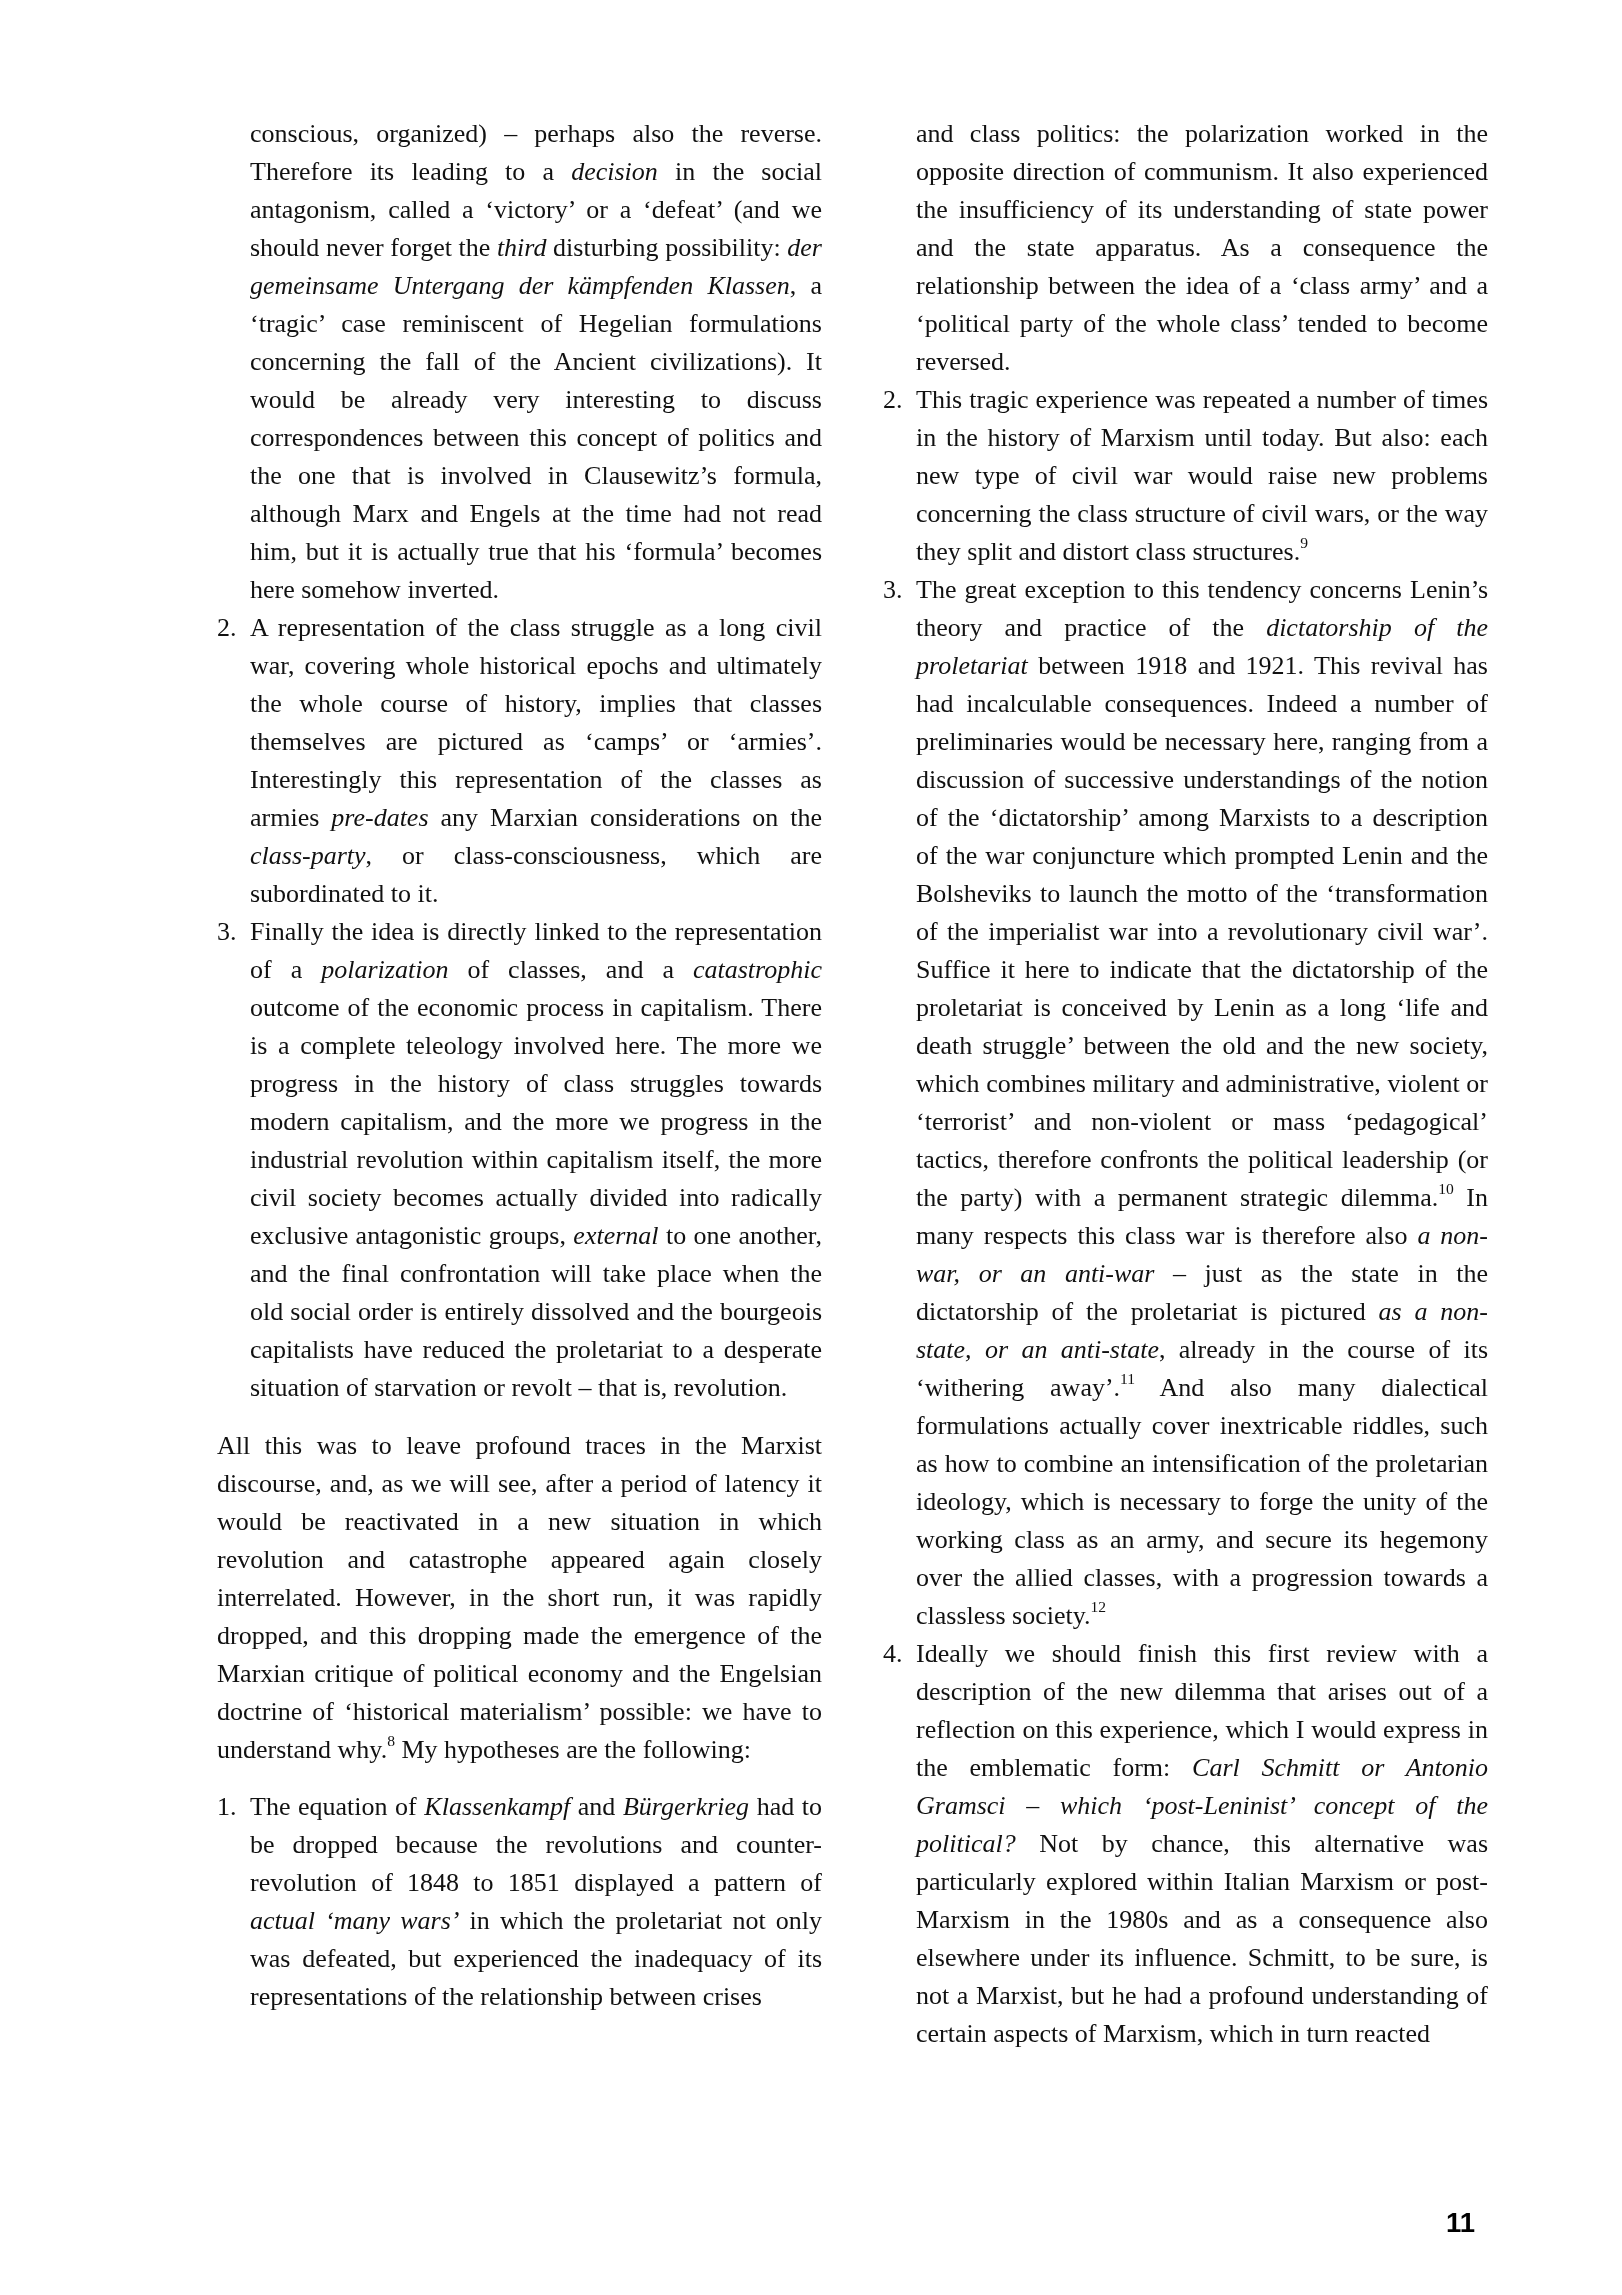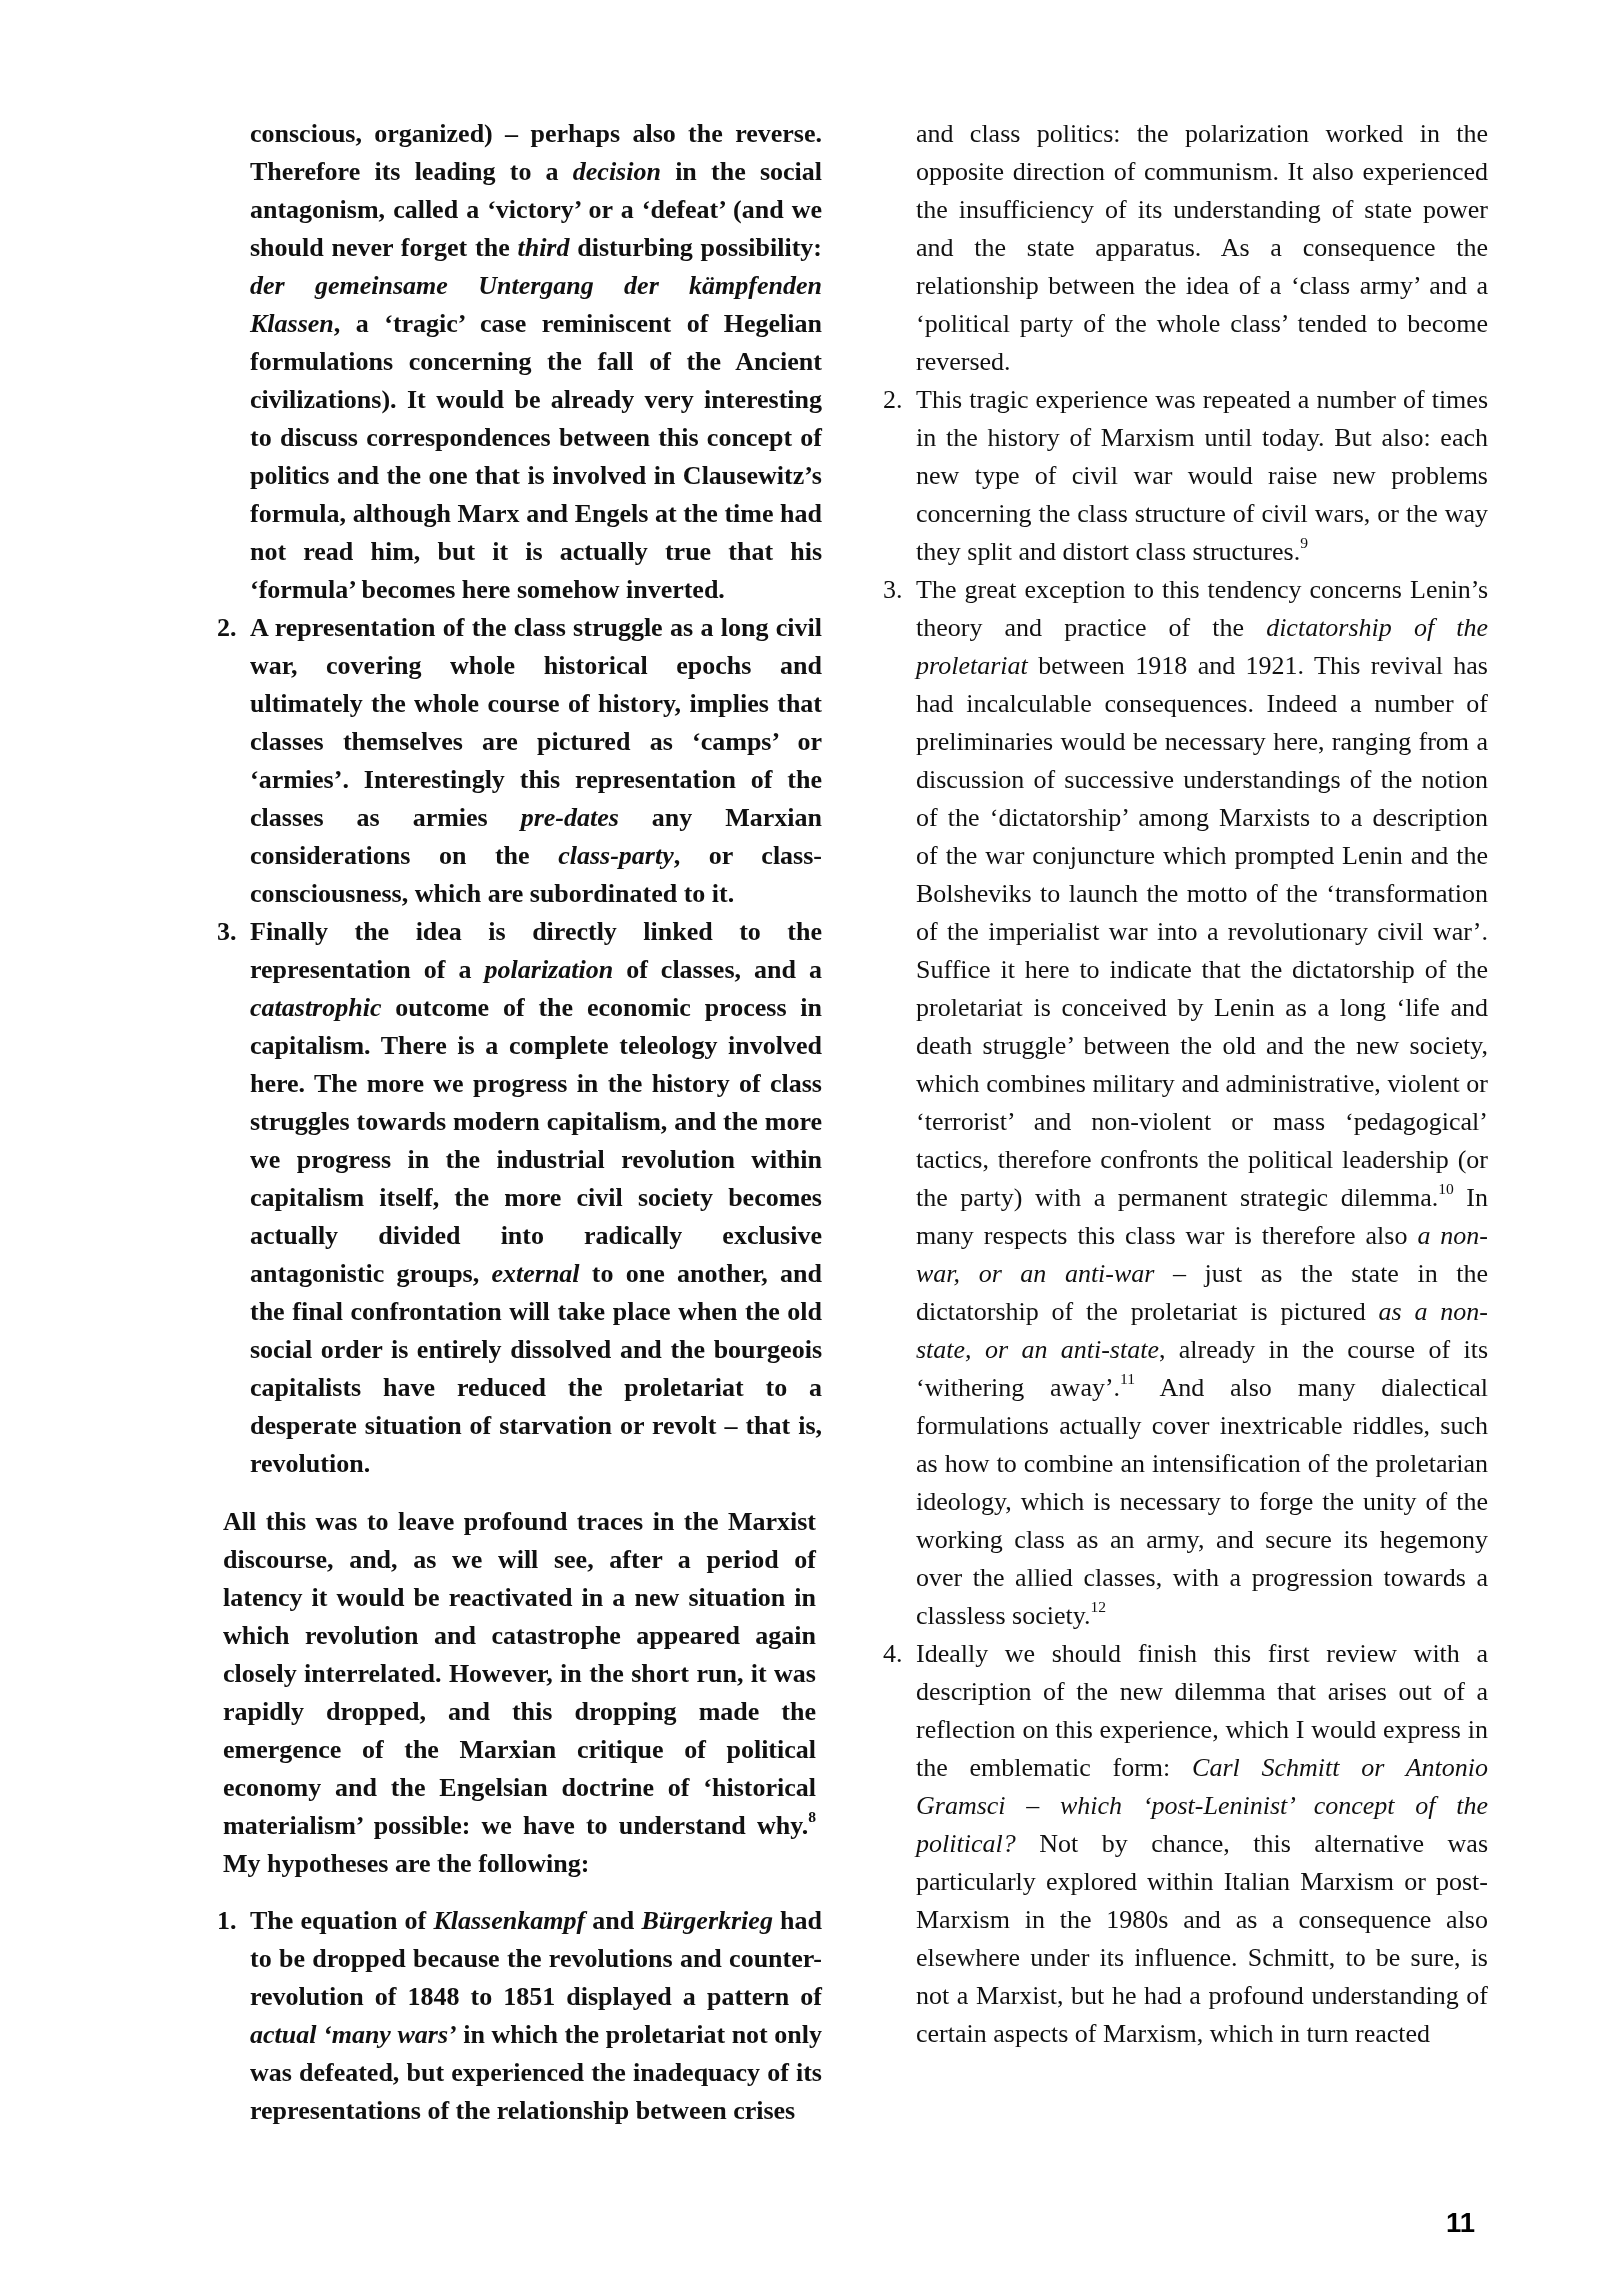--- a/index.html
+++ b/index.html
@@ -4,23 +4,23 @@
 <style>
   html, body { margin: 0; padding: 0; background: #ffffff; }
   body { width: 1623px; height: 2295px; position: relative; overflow: hidden; }
   .page { position: absolute; left: 0; top: 0; width: 1623px; height: 2295px; background: #ffffff; }
   .col {
     position: absolute; width: 605px;
     font-family: "Liberation Serif", "DejaVu Serif", serif;
     font-size: 26px; line-height: 38px; color: #111111;
     text-align: justify; hyphens: none;
   }
-  .col-left { left: 217px; top: 115px; font-weight: bold; }
+  .col-left { left: 217px; top: 115px; }
   .col-right { left: 862px; top: 115px; margin-left: 21px; }
-  .para { margin: 6px; }
+  .para { margin: 0; }
   .list { margin: 0; padding: 0; list-style: none; }
   .list + .para, .para + .list { margin-top: 19.6px; }
   .item { position: relative; padding-left: 33px; margin: 0; }
   .item.cont { padding-left: 33px; }
   .num { position: absolute; left: 0; top: 0; }
   .txt { display: block; text-align: justify; }
   i { font-style: italic; }
   sup { font-size: 60%; line-height: 0; vertical-align: 0.75em; }
   .page-number {
     position: absolute; left: 1446px; top: 2207px;

